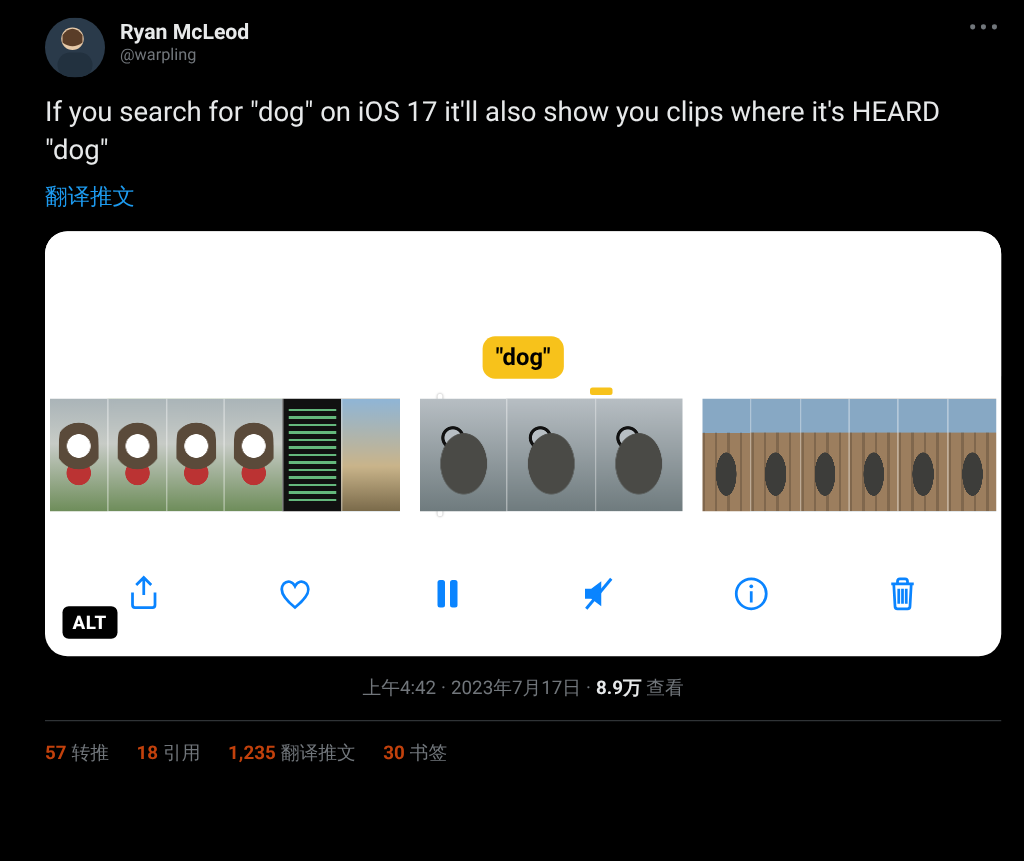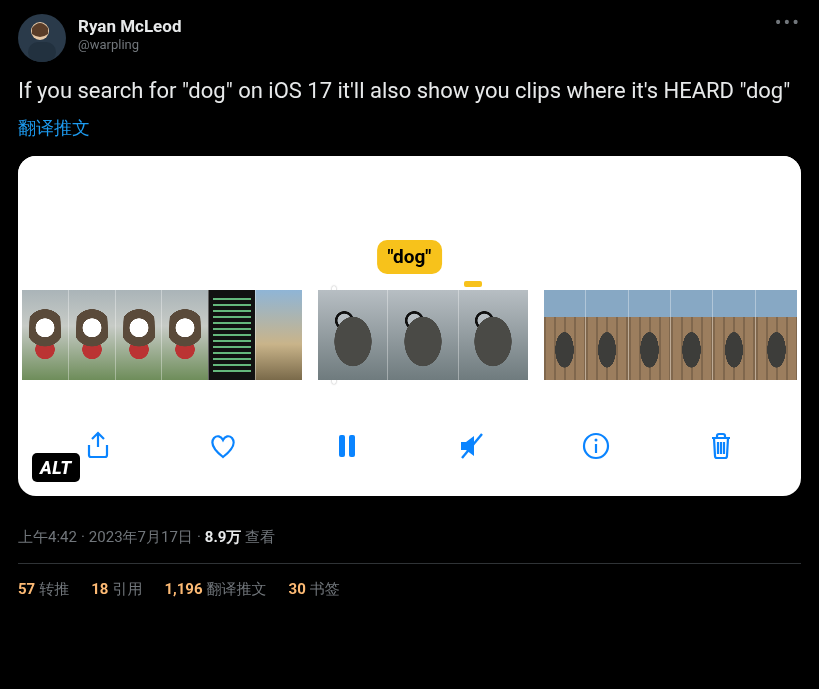--- a/index.html
+++ b/index.html
@@ -1,17 +1,17 @@
 <!DOCTYPE html>
 <html><head>
 <meta charset="utf-8">
 <style>
   * { box-sizing: border-box; margin: 0; padding: 0; }
   html, body { width: 819px; height: 689px; background: #000; font-family: -apple-system, BlinkMacSystemFont, "Segoe UI", Roboto, Helvetica, Arial, sans-serif; color: #e7e9ea; overflow: hidden; }
-  .tweet { padding: 14px 18px 0 18px; position: relative; }
+  .tweet { padding: 14px 18px 0 36px; position: relative; }
 
   .header { display: flex; align-items: flex-start; }
   .avatar { width: 48px; height: 48px; border-radius: 50%; flex: 0 0 48px; overflow: hidden; margin-right: 12px; }
   .avatar svg { width: 100%; height: 100%; display: block; }
   .names { display: flex; flex-direction: column; line-height: 1.25; margin-top: 2px; }
   .display-name { font-weight: 700; font-size: 17px; color: #e7e9ea; }
   .handle { font-size: 13px; color: #71767b; }
   .more { position: absolute; top: 12px; right: 18px; color: #71767b; font-size: 20px; line-height: 1; letter-spacing: 2px; cursor: pointer; }
 
   .body-text { font-size: 22px; line-height: 1.35; color: #e7e9ea; margin-top: 14px; font-weight: 400; }
@@ -30,30 +30,30 @@
   .thumb { flex: 1 1 0; background: #8b8b85; position: relative; overflow: hidden; }
   .thumb + .thumb { border-left: 1px solid rgba(255,255,255,0.35); }
   .playhead { position: absolute; left: 14px; top: -4px; bottom: -4px; width: 4px; background: #fff; border-radius: 2px; box-shadow: 0 0 2px rgba(0,0,0,0.4); }
 
   .controls { position: absolute; left: 0; right: 0; bottom: 28px; display: flex; justify-content: space-around; align-items: center; padding: 0 18px; }
   .ctrl { width: 44px; height: 44px; display: flex; align-items: center; justify-content: center; color: #0a84ff; cursor: pointer; }
   .ctrl svg { width: 32px; height: 32px; stroke: currentColor; fill: none; stroke-width: 2.2; }
   .ctrl.pause svg rect { fill: #0a84ff; stroke: none; }
   .ctrl.mute svg { stroke-width: 2.4; }
 
-  .alt-badge { position: absolute; left: 14px; bottom: 14px; background: #000; color: #fff; font-size: 18px; font-weight: 800; padding: 4px 8px; border-radius: 5px; letter-spacing: 0.5px; font-style: italic; }
+  .alt-badge { position: absolute; left: 14px; bottom: 14px; background: #000; color: #fff; font-size: 15px; font-weight: 800; padding: 4px 8px; border-radius: 5px; letter-spacing: 0.5px; }
 
-  .meta { margin-top: 32px; font-size: 15px; color: #71767b; }
+  .meta { margin-top: 16px; font-size: 15px; color: #71767b; text-align: center; }
   .meta .views-num { color: #e7e9ea; font-weight: 700; }
   .sep-dot { margin: 0 4px; }
 
   .divider { height: 1px; background: #2f3336; margin: 16px 0 0; }
 
   .stats { display: flex; gap: 22px; padding: 16px 0 0; font-size: 15px; color: #71767b; }
-  .stats .num { color: #fdba74; font-weight: 700; margin-right: 4px; }
+  .stats .num { color: #c2410c; font-weight: 700; margin-right: 4px; }
 
   
   .t-dog1 { background: linear-gradient(180deg,#aab4b8 0%,#c7cbc6 40%,#6e8d5a 100%); }
   .t-dog1::after{content:"";position:absolute;inset:10% 15%;background:radial-gradient(circle at 50% 40%,#fff 0 20%,#5a4a3a 21% 40%,transparent 41%),radial-gradient(circle at 50% 70%,#b33 0 18%,transparent 19%);border-radius:40%;}
   .t-code { background: #111; }
   .t-code::after{content:"";position:absolute;inset:8px 4px;background:repeating-linear-gradient(180deg,#8fa 0 2px,transparent 2px 6px);opacity:.7;}
   .t-people { background: linear-gradient(180deg,#8fb5d6 0%,#c9b48a 60%,#7a6a4a 100%); }
   .t-shaggy { background: linear-gradient(180deg,#b7bec3 0%,#6f7b7e 100%); }
   .t-shaggy::after{content:"";position:absolute;inset:15% 8% 8%;background:radial-gradient(ellipse at 50% 55%,#4a4a46 0 45%,transparent 46%),radial-gradient(circle at 35% 25%,#b7bec3 0 10%,#111 11% 14%,transparent 15%);}
   .t-deck { background: linear-gradient(180deg,#87a8c4 0 30%,#9c7e5e 30% 100%); }
@@ -158,17 +158,17 @@
 
   <div class="meta">
     <span>上午4:42</span><span class="sep-dot">·</span><span>2023年7月17日</span><span class="sep-dot">·</span><span class="views-num">8.9万</span> <span>查看</span>
   </div>
 
   <div class="divider"></div>
 
   <div class="stats">
     <span><span class="num">57</span><span>转推</span></span>
     <span><span class="num">18</span><span>引用</span></span>
-    <span><span class="num">1,196</span><span>翻译推文</span></span>
+    <span><span class="num">1,235</span><span>翻译推文</span></span>
     <span><span class="num">30</span><span>书签</span></span>
   </div>
 
 </div>
 
 </body></html>

